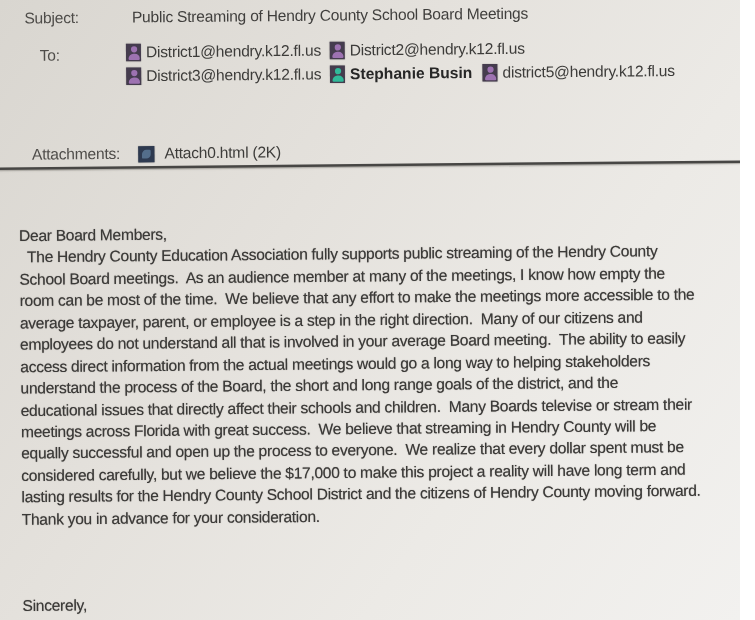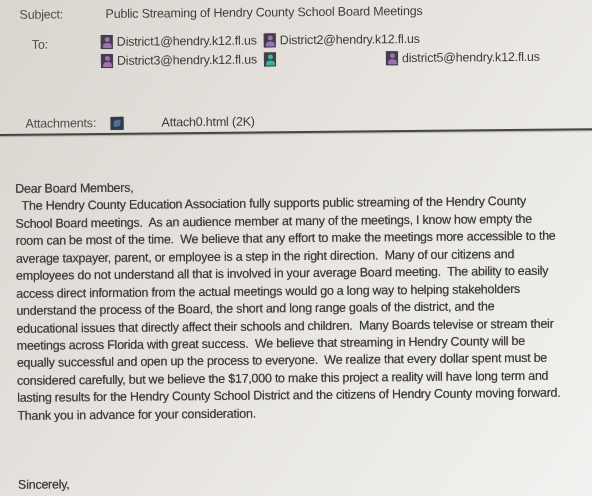--- a/index.html
+++ b/index.html
@@ -60,21 +60,21 @@
     background: #2e3a50;
     position: relative;
     flex: 0 0 auto;
     box-shadow: 0 0 1px rgba(0,0,0,0.45);
   }
   .attach-icon::after {
     content: ''; position: absolute; inset: 3px;
     border-radius: 50% 1px 50% 1px;
     background: #61809f; opacity: 0.75;
   }
-  .attach-name { white-space: nowrap; color: #3d3c3a; margin-left: 30px; }
+  .attach-name { white-space: nowrap; color: #3d3c3a; }
 
   .divider {
     position: absolute; top: 134px; left: -4px; right: -4px; height: 2px;
     background: #47464
 4;
     background: #474644;
     box-shadow: 0 1px 1px rgba(120,118,112,0.5);
   }
 
   .body-text {
@@ -113,20 +113,21 @@
               <span class="r-label">District2@hendry.k12.fl.us</span>
             </div>
           </div>
         <div class="rrow" id="rrow1">
             <div class="recipient" style="width: 163px;">
               <span class="contact-icon" style="color: rgb(166, 120, 189);"></span>
               <span class="r-label">District3@hendry.k12.fl.us</span>
             </div>
             <div class="recipient bold" style="width: 122px;">
               <span class="contact-icon" style="color: rgb(47, 199, 162);"></span>
+              <span class="r-label">Stephanie Busin</span>
             </div>
             <div class="recipient">
               <span class="contact-icon" style="color: rgb(166, 120, 189);"></span>
               <span class="r-label">district5@hendry.k12.fl.us</span>
             </div>
           </div>
       </div>
     </div>
 
     <div class="attach-row">

